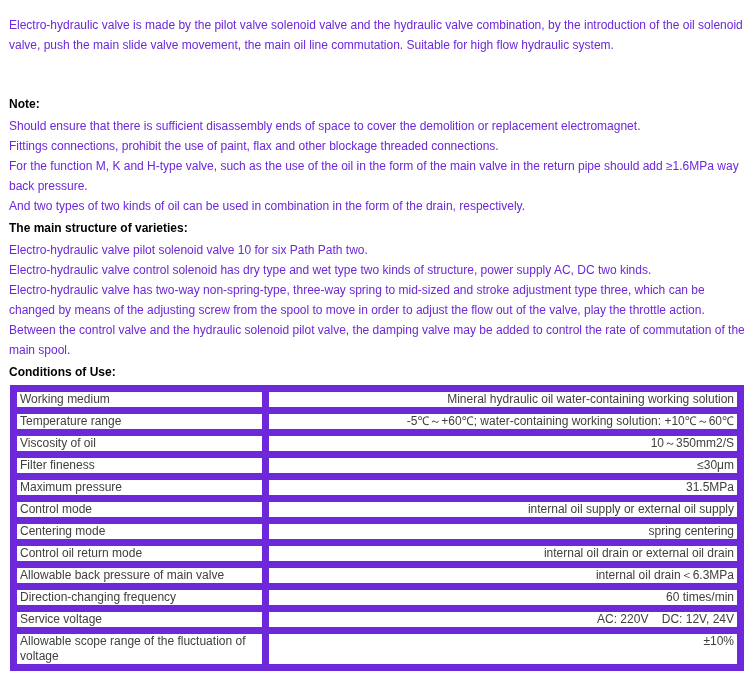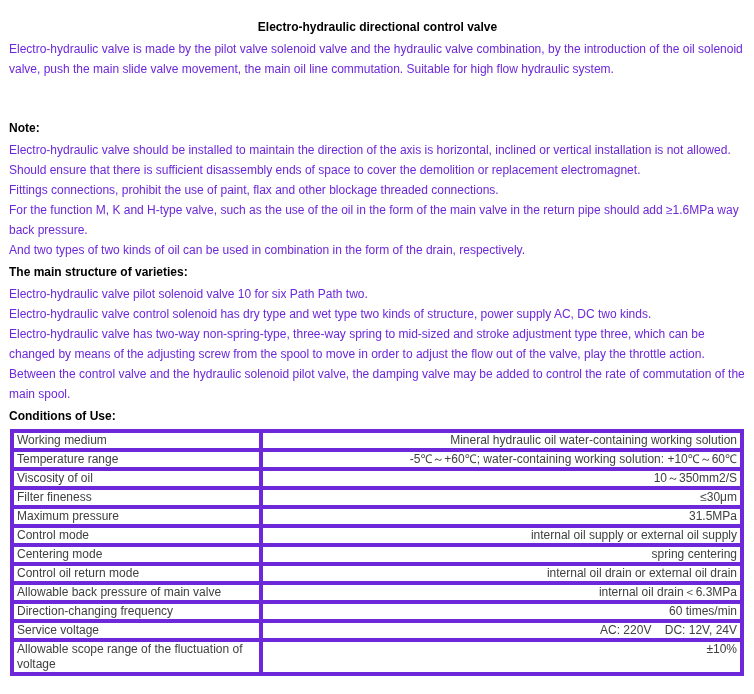--- a/index.html
+++ b/index.html
@@ -39,47 +39,45 @@
     margin-top: 37px;
   }
   table.conditions {
     border-collapse: collapse;
     table-layout: fixed;
     width: 734px;
     margin-left: 1px;
     margin-top: 1px;
   }
   table.conditions td {
-    border: 4px solid #6d28d9;
+    border: 7px solid #6d28d9;
     padding: 0 3px;
     line-height: 15px;
     vertical-align: top;
     color: #404040;
     font-size: 12px;
   }
   td.param-name { width: 239px; }
   td.param-value { white-space: pre-wrap; text-align: right; }
 </style>
 </head>
 <body>
 
 <div class="doc" data-name="document-page">
-  <div class="title" data-name="page-title">Electro-hydraulic directional control valve</div>
 
   <div id="sections" data-name="sections-container">
   <div class="section" data-name="section-overview">
     <div class="paragraphs" data-name="section-paragraphs">
           <p class="para" data-name="paragraph">Electro-hydraulic valve is made by the pilot valve solenoid valve and the hydraulic valve combination, by the introduction of the oil solenoid valve, push the main slide valve movement, the main oil line commutation. Suitable for high flow hydraulic system.</p>
         </div>
   </div>
 
   <div class="section" data-name="section-note">
     <div class="heading" data-name="section-heading">Note:</div>
     <div class="paragraphs" data-name="section-paragraphs">
-          <p class="para" data-name="paragraph">Electro-hydraulic valve should be installed to maintain the direction of the axis is horizontal, inclined or vertical installation is not allowed.</p>
           <p class="para" data-name="paragraph">Should ensure that there is sufficient disassembly ends of space to cover the demolition or replacement electromagnet.</p>
           <p class="para" data-name="paragraph">Fittings connections, prohibit the use of paint, flax and other blockage threaded connections.</p>
           <p class="para" data-name="paragraph">For the function M, K and H-type valve, such as the use of the oil in the form of the main valve in the return pipe should add ≥1.6MPa way back pressure.</p>
           <p class="para" data-name="paragraph">And two types of two kinds of oil can be used in combination in the form of the drain, respectively.</p>
         </div>
   </div>
 
   <div class="section" data-name="section-structure">
     <div class="heading" data-name="section-heading">The main structure of varieties:</div>
     <div class="paragraphs" data-name="section-paragraphs">

